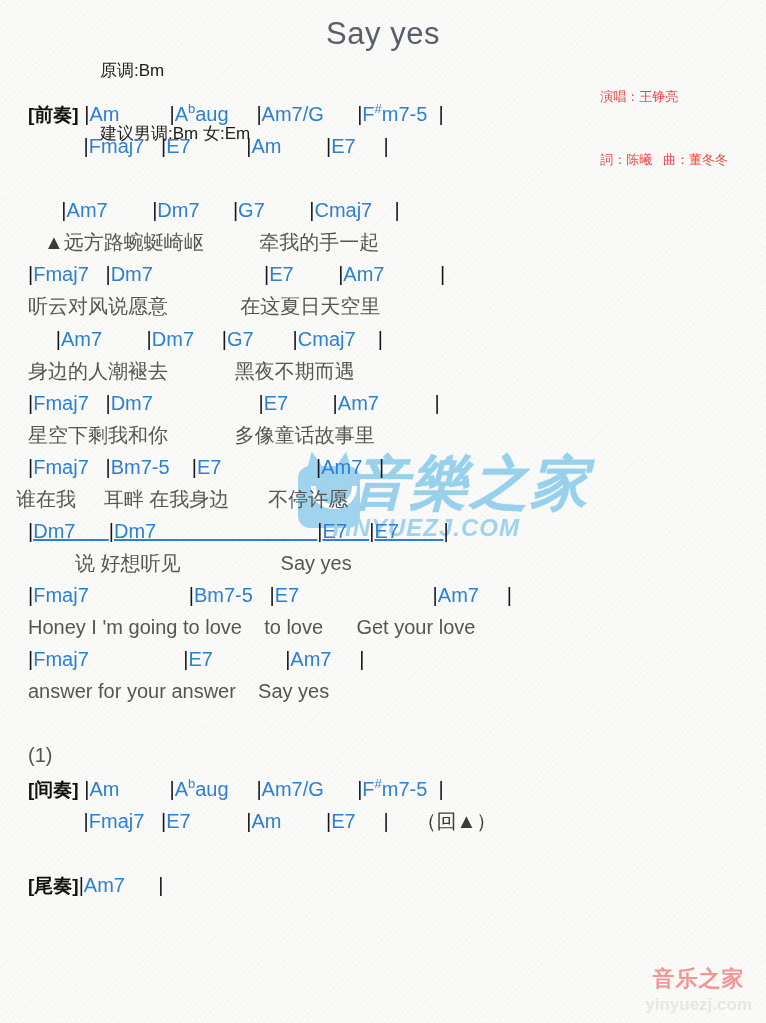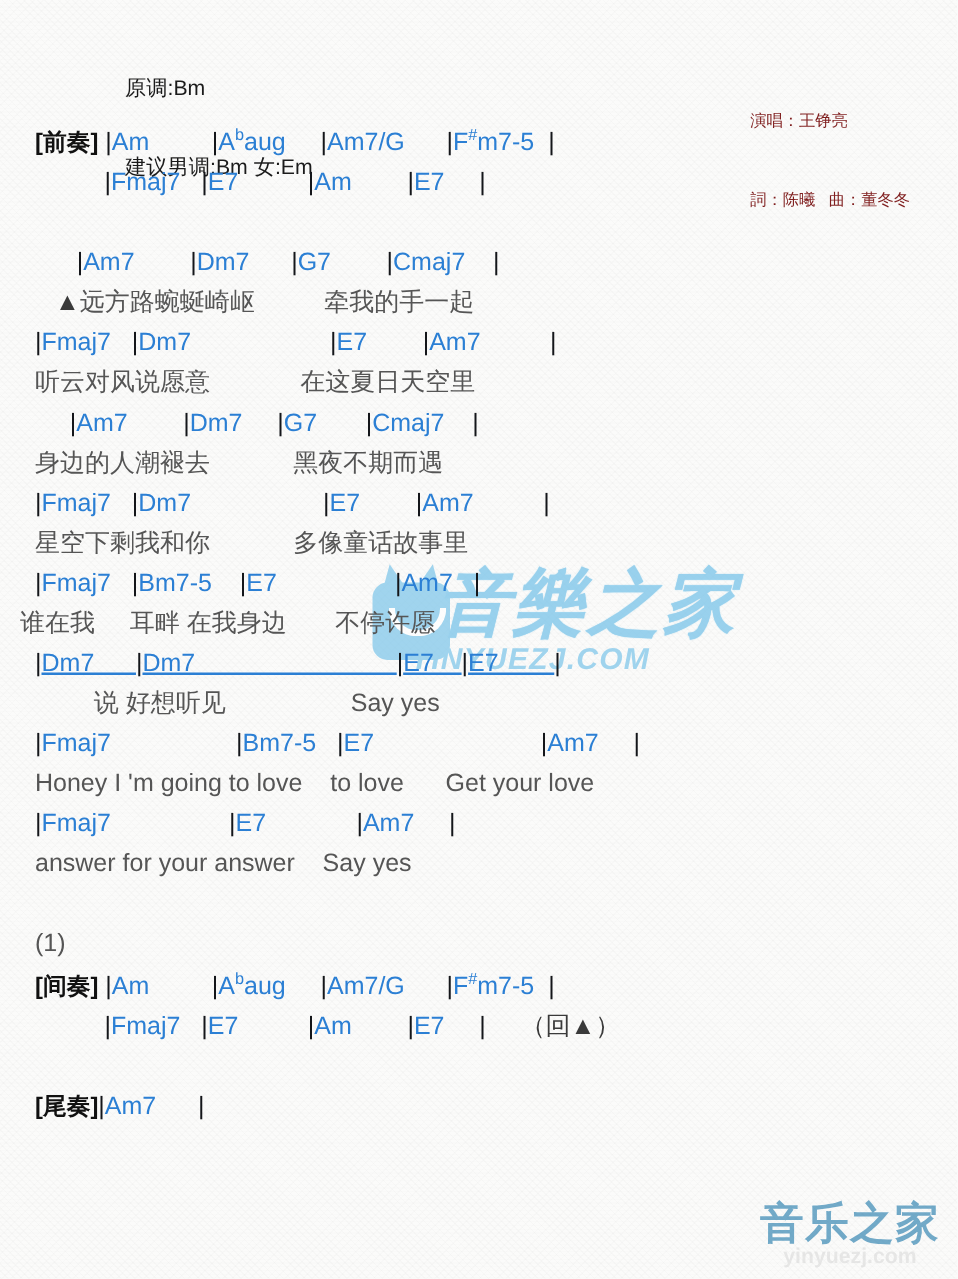--- a/index.html
+++ b/index.html
@@ -51,21 +51,21 @@
     color: #5a6068;
     letter-spacing: 0.5px;
     font-weight: 400;
   }
   .credits {
     position: absolute;
     right: 38px;
     top: 44px;
     text-align: left;
     font-size: 13px;
-    color: #7f1d1d;
+    color: #ef4444;
     line-height: 21px;
     white-space: pre;
   }
 
   
   .wm-center {
     position: absolute;
     left: 298px;
     top: 452px;
     width: 260px;
@@ -140,23 +140,23 @@
   .wm-bottom {
     position: absolute;
     right: 14px;
     bottom: 8px;
     z-index: 2;
     pointer-events: none;
     text-align: center;
     opacity: 0.55;
   }
   .wm-bottom .b-cn {
-    font-size: 35px;
-    font-weight: bold;
-    color: #0369a1;
+    font-size: 22px;
+    font-weight: bold;
+    color: #ef4444;
     letter-spacing: 1px;
     line-height: 32px;
     white-space: nowrap;
   }
   .wm-bottom .b-en {
     font-size: 17px;
     font-weight: bold;
     color: #d7d7d7;
     letter-spacing: 0px;
     line-height: 20px;
@@ -188,20 +188,21 @@
 
 <div id="paper-texture"></div>
 
 <div id="sheet">
 
   <div class="key-info">
     <div>原调:Bm</div>
     <div>建议男调:Bm 女:Em</div>
   </div>
 
+  <div class="song-title">Say yes</div>
 
   <div class="credits">
     <div>演唱：王铮亮</div>
     <div>詞：陈曦   曲：董冬冬</div>
   </div>
 
   <div id="sheet-body">
       <div class="line chords" style="top: 104px; left: 28px;"><span class="sec">[前奏]</span> <span class="bar">|</span>Am         <span class="bar">|</span>A<span class="acc">b</span>aug     <span class="bar">|</span>Am7/G      <span class="bar">|</span>F<span class="acc">#</span>m7-5  <span class="bar">|</span></div>
       <div class="line chords" style="top: 136px; left: 28px;">          <span class="bar">|</span>Fmaj7   <span class="bar">|</span>E7          <span class="bar">|</span>Am        <span class="bar">|</span>E7     <span class="bar">|</span></div>
       <div class="line chords" style="top: 200px; left: 28px;">      <span class="bar">|</span>Am7        <span class="bar">|</span>Dm7      <span class="bar">|</span>G7        <span class="bar">|</span>Cmaj7    <span class="bar">|</span></div>

